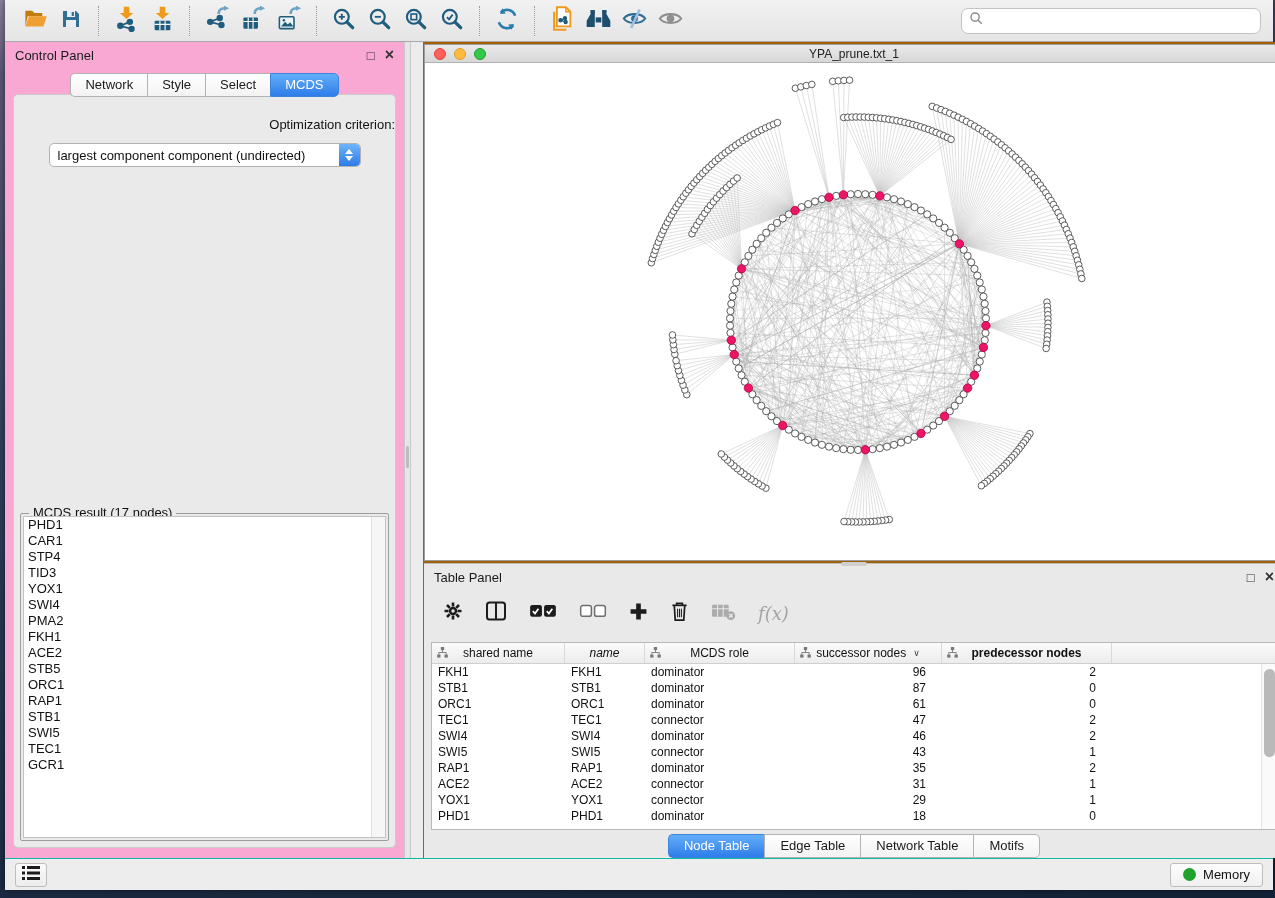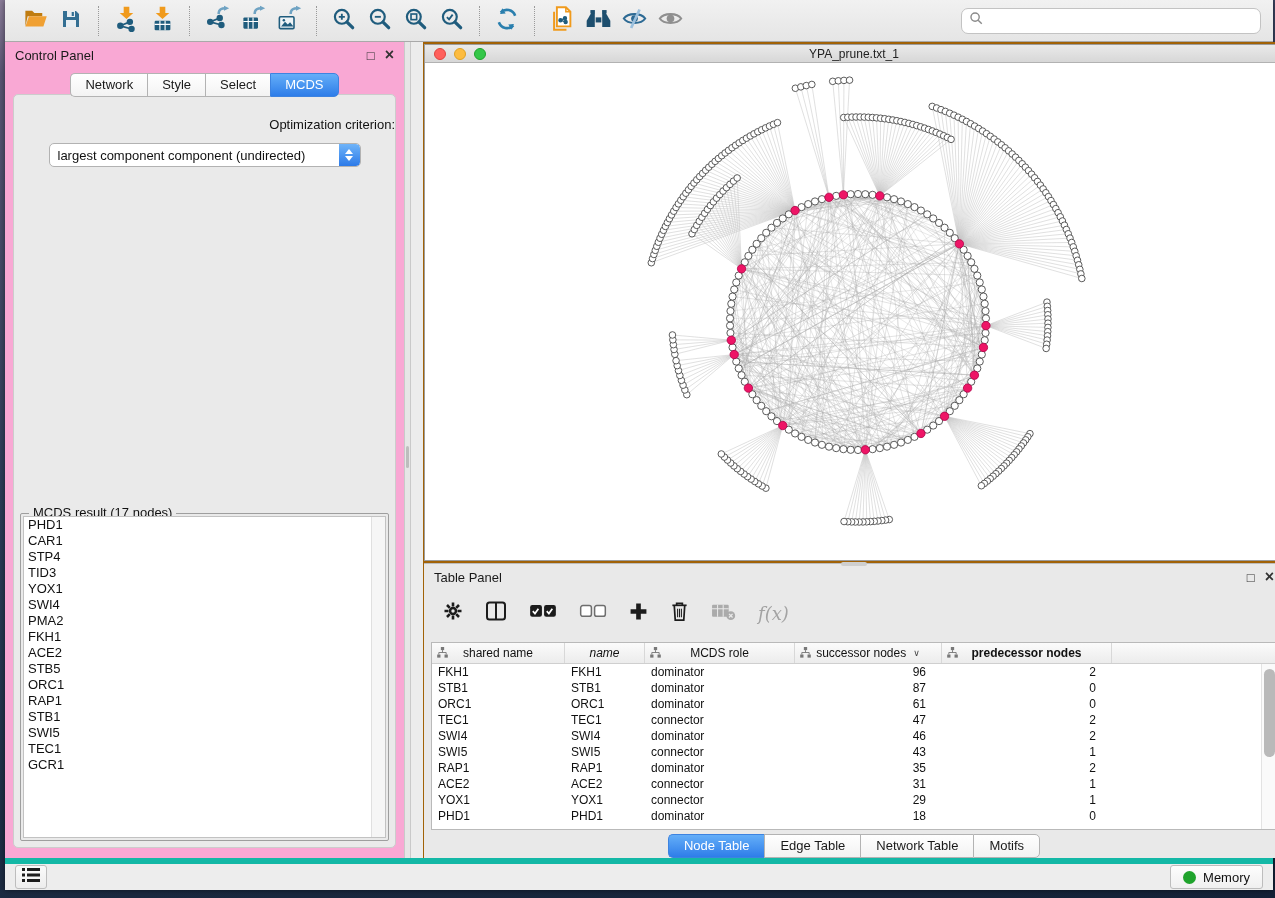--- a/index.html
+++ b/index.html
@@ -88,21 +88,21 @@
   .tbl-scroll { position:absolute; top:21px; right:0; bottom:0; width:15px; background:#fafafa; border-left:1px solid #e3e3e3; }
   .tbl-thumb { position:absolute; top:5px; left:2px; width:11px; height:88px; background:#b9b9b9; border-radius:6px; }
   .tp-tabs { position:absolute; top:270px; left:0; right:0; display:flex; justify-content:center; }
   .tp-tab { padding:3px 15px 4px; background:linear-gradient(#fff,#f2f2f2); border:1px solid #b3b3b3; border-right:none;
     font-size:13px; color:#1a1a1a; }
   .tp-tab:first-child { border-radius:5px 0 0 5px; }
   .tp-tab:last-child { border-right:1px solid #b3b3b3; border-radius:0 5px 5px 0; }
   .tp-tab.active { background:linear-gradient(#64aef8,#2e7de9); color:#fff; border-color:#3d83e0; }
 
   
-  .status { position:absolute; left:0; bottom:0; right:0; height:32px; background:#ededed; border-top:6px solid #14b8a6;
+  .status { position:absolute; left:0; bottom:0; right:0; height:32px; background:#ededed; border-top:1px solid #14b8a6;
     display:flex; align-items:center; padding:0 10px; }
   .status-btn { width:32px; height:24px; background:linear-gradient(#fafafa,#ededed); border:1px solid #bdbdbd;
     border-radius:3px; display:flex; align-items:center; justify-content:center; }
   .mem-btn { margin-left:auto; height:24px; background:linear-gradient(#fdfdfd,#f0f0f0); border:1px solid #bdbdbd;
     border-radius:3px; display:flex; align-items:center; gap:7px; padding:0 12px; font-size:13px; color:#111; }
   .mem-dot { width:13px; height:13px; border-radius:50%; }
 </style>
 </head>
 <body>
 

